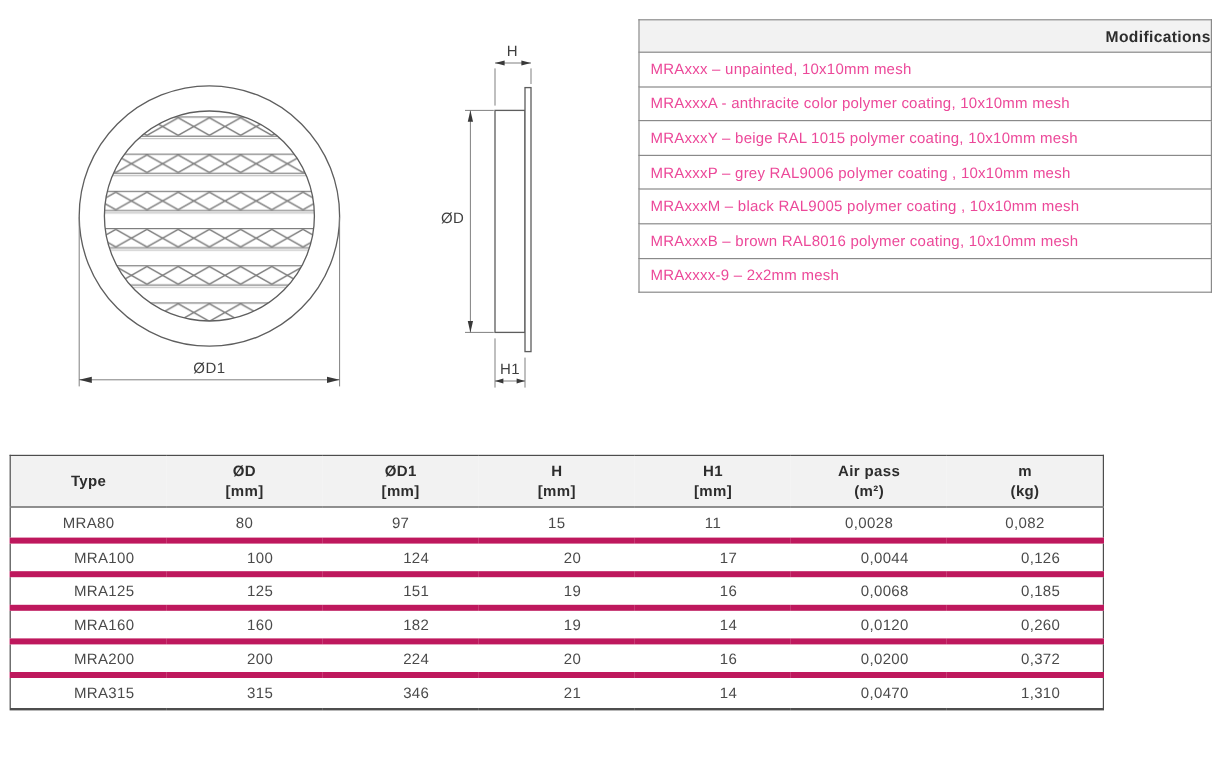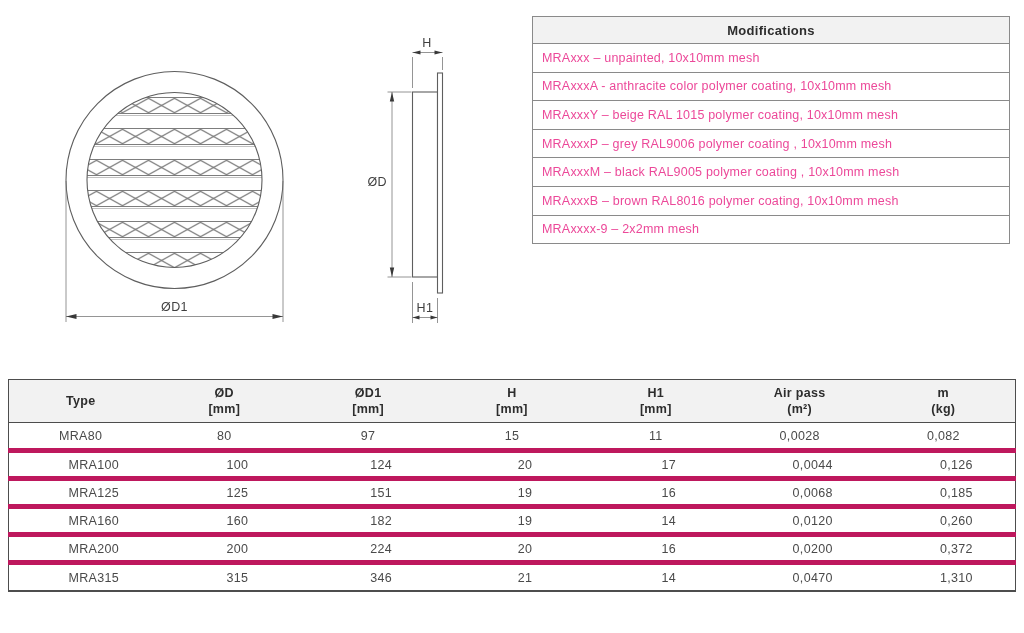--- a/index.html
+++ b/index.html
@@ -20,31 +20,31 @@
     letter-spacing: .4px;
   }
 
   
   table.mods {
     position: absolute; left: 532px; top: 16px; width: 478px;
     border-collapse: collapse; table-layout: fixed;
   }
   table.mods th, table.mods td { border: 1px solid #8a8a8a; }
   table.mods th {
-    height: 27px; background: #f2f2f2; text-align: center; vertical-align: middle;
+    height: 27px; background: #f2f2f2; text-align: right; vertical-align: middle;
     font-size: 13px; font-weight: bold; color: #2d2d2d; letter-spacing: .3px;
   }
   table.mods td {
     height: 28.6px; padding: 0 6px 0 9px; vertical-align: middle;
     font-size: 12.5px; color: #ec4899; letter-spacing: .2px; white-space: nowrap;
   }
 
   
   table.spec {
-    position: absolute; left: 8px; top: 379px; width: 1008px;
+    position: absolute; left: 8px; top: 379px; width: 912px;
     border-collapse: collapse; table-layout: fixed;
     border: 1px solid #4d4d4d; border-bottom-width: 2px;
   }
   table.spec thead th {
     height: 43px; background: #f2f2f2; vertical-align: middle; text-align: center;
     border-bottom: 1px solid #4d4d4d;
     font-size: 12.5px; font-weight: bold; color: #2d2d2d; letter-spacing: .3px;
     line-height: 1.3;
   }
   table.spec thead th .sub { font-weight: bold; }

